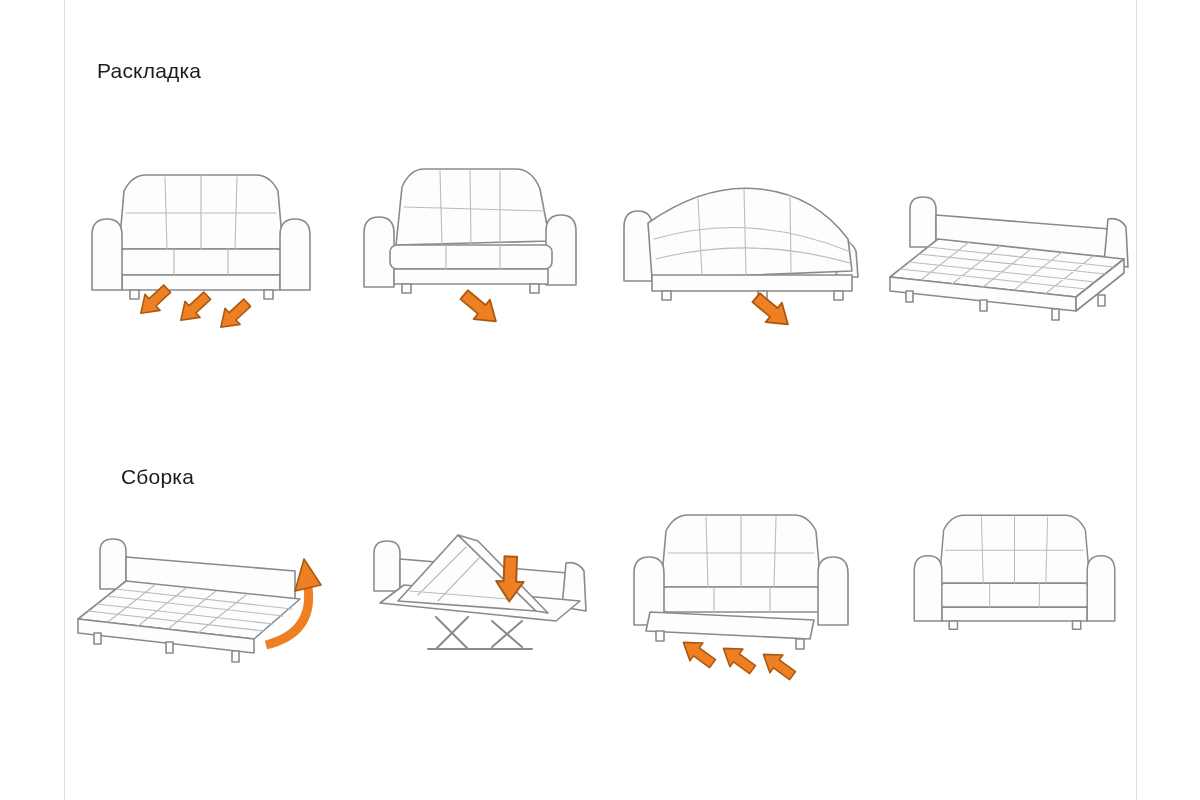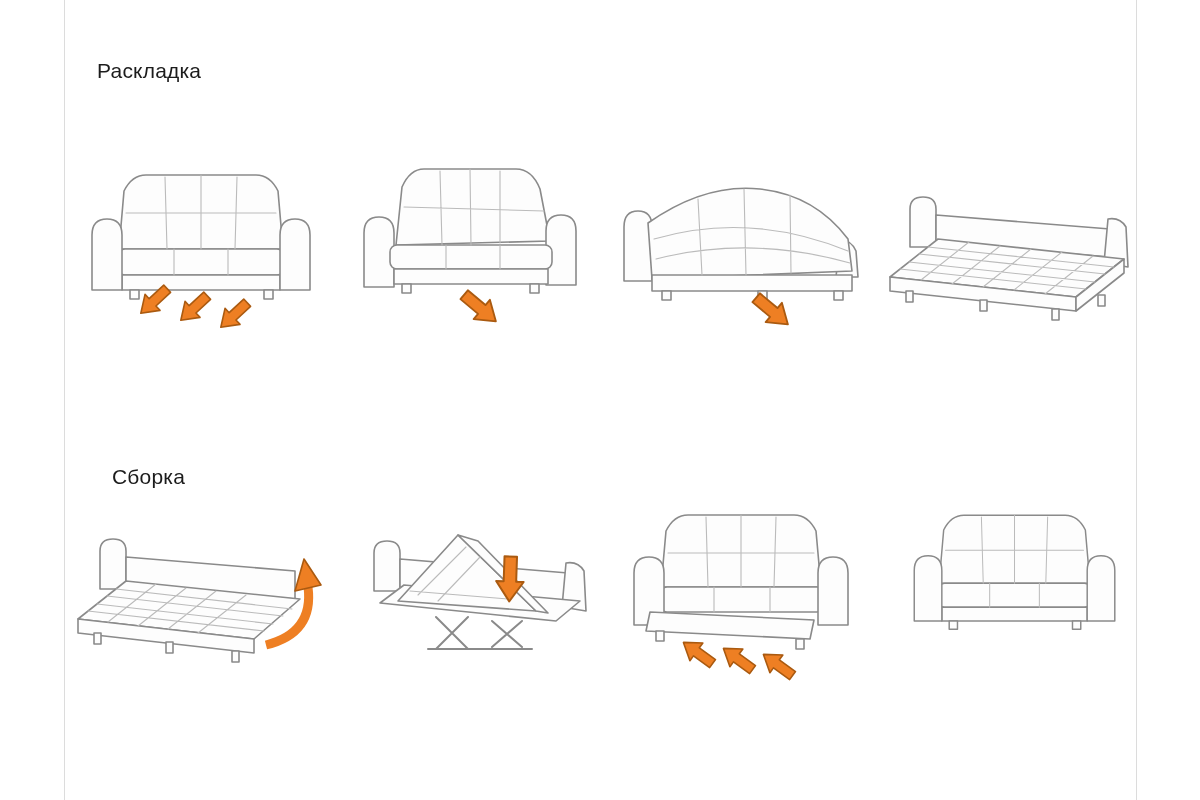--- a/index.html
+++ b/index.html
@@ -8,21 +8,21 @@
     background:#ffffff;font-family:"Liberation Sans", sans-serif;
   }
   .edge-line{position:absolute;top:0;bottom:0;width:1px;background:#dcdcdc;}
   .edge-left{left:64px;}
   .edge-right{left:1136px;}
   .section-title{
     position:absolute;font-size:21px;color:var(--title-color,#1c1c1c);
     letter-spacing:.2px;font-weight:400;
   }
   .title-unfold{left:97px;top:42px;}
-  .title-fold{left:112px;top:448px;}
+  .title-fold{left:121px;top:448px;}
   .row{position:absolute;left:70px;width:1065px;display:flex;justify-content:space-between;align-items:center;}
   .row-unfold{top:150px;height:195px;}
   .row-fold{top:492px;height:195px;}
   figure{margin:0;width:255px;height:190px;}
   figure svg{width:100%;height:100%;display:block;}
   .ln{fill:#fdfdfd;stroke:var(--outline,#8a8a8a);stroke-width:1.6;stroke-linejoin:round;stroke-linecap:round;}
   .seam{fill:none;stroke:var(--seam,#bbbbbb);stroke-width:1.1;stroke-linecap:round;}
   .mech{fill:none;stroke:var(--outline,#8a8a8a);stroke-width:2;stroke-linecap:round;}
   .arrow{fill:var(--arrow-fill,#ee7f23);stroke:var(--arrow-stroke,#aa5a10);stroke-width:1.6;stroke-linejoin:round;}
   .arrow-curve{fill:none;stroke:var(--arrow-fill,#ee7f23);stroke-width:9;stroke-linecap:butt;}

